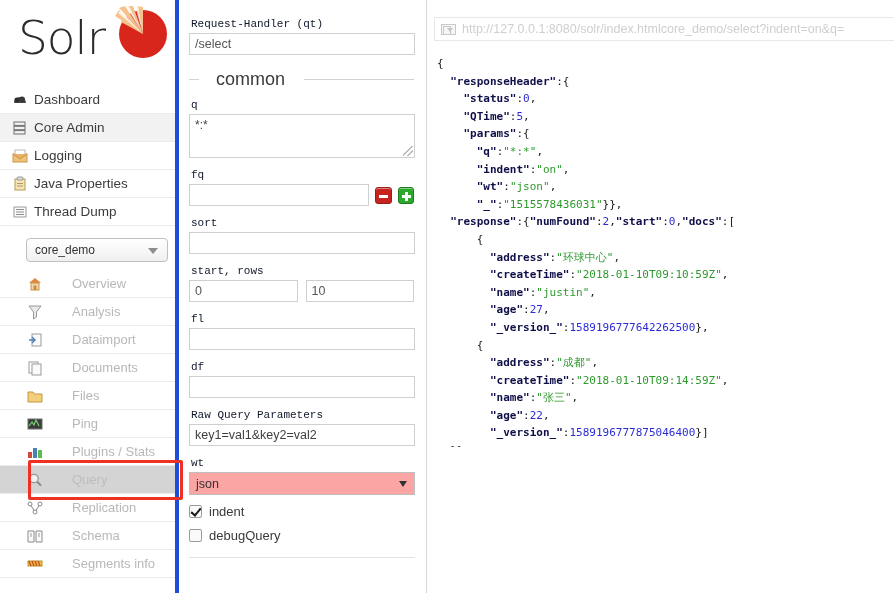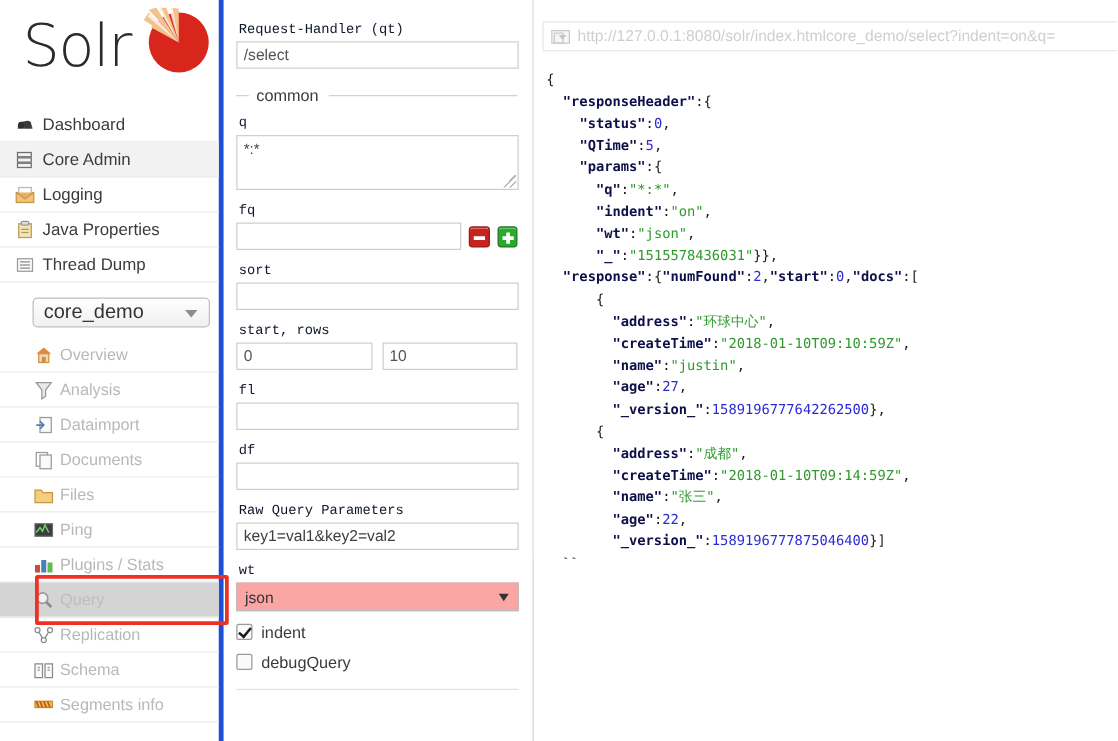--- a/index.html
+++ b/index.html
@@ -65,41 +65,41 @@
     width: 16px; height: 16px;
     display: block;
   }
 
   .core-select-wrap { padding: 12px 0 8px 26px; }
   .core-select {
     width: 142px; height: 24px;
     border: 1px solid #bfbfbf;
     border-radius: 4px;
     background: linear-gradient(#ffffff, #f0f0f0);
-    font-size: 16px;
+    font-size: 12px;
     color: #333;
     padding: 0 8px;
     display: flex; align-items: center;
     position: relative;
     cursor: pointer;
   }
   .core-caret {
     position: absolute; right: 9px; top: 9px;
     width: 0; height: 0;
     border-left: 5px solid transparent;
     border-right: 5px solid transparent;
     border-top: 6px solid #8d8d8d;
   }
 
   .sub-list { list-style: none; margin: 0; padding: 0; }
   .sub-item {
     height: 28px;
     display: flex;
     align-items: center;
-    padding-left: 48px;
+    padding-left: 72px;
     font-size: 13px;
     color: #b8b8b8;
     border-bottom: 1px solid #ececec;
     position: relative;
     cursor: pointer;
   }
   .sub-item .nav-icon { left: 27px; }
   .sub-item.selected {
     background: #d4d4d4;
     color: #bdbdbd;
@@ -142,22 +142,23 @@
     color: #555;
     padding: 1px 5px;
     font-family: "Liberation Sans", sans-serif;
     display: flex; align-items: center;
   }
   .gap { height: 11px; }
   .fieldset-legend {
     display: flex;
     align-items: center;
     margin: 14px 0 9px 0;
-    font-size: 13px;
+    font-size: 18px;
     color: #3a3a3a;
+    gap: 11px;
   }
   .fieldset-legend .dash-l {
     width: 10px; height: 1px; background: #d2d2d2; margin-right: 6px;
   }
   .fieldset-legend .dash-r {
     flex: 1; height: 1px; background: #d2d2d2; margin-left: 8px;
   }
   .q-area {
     width: 226px; height: 44px;
     border: 1px solid #cfcfcf;

